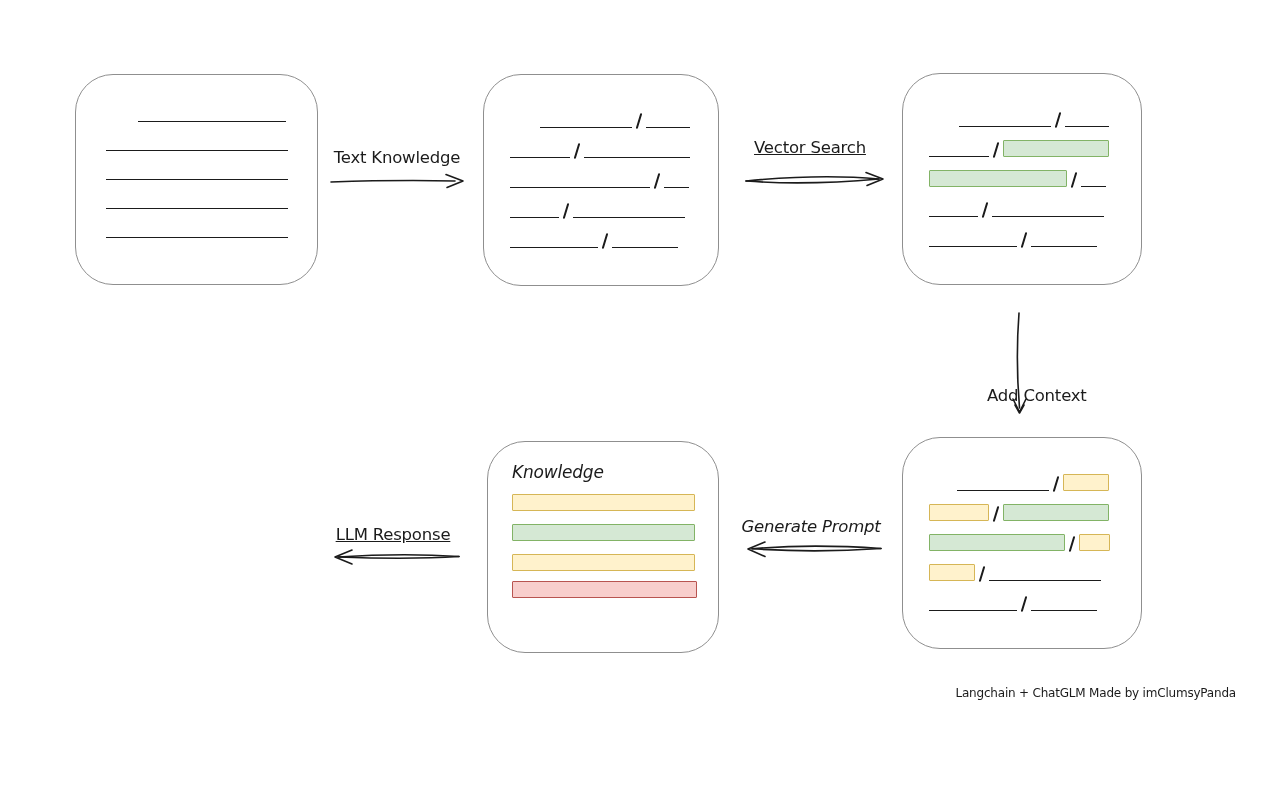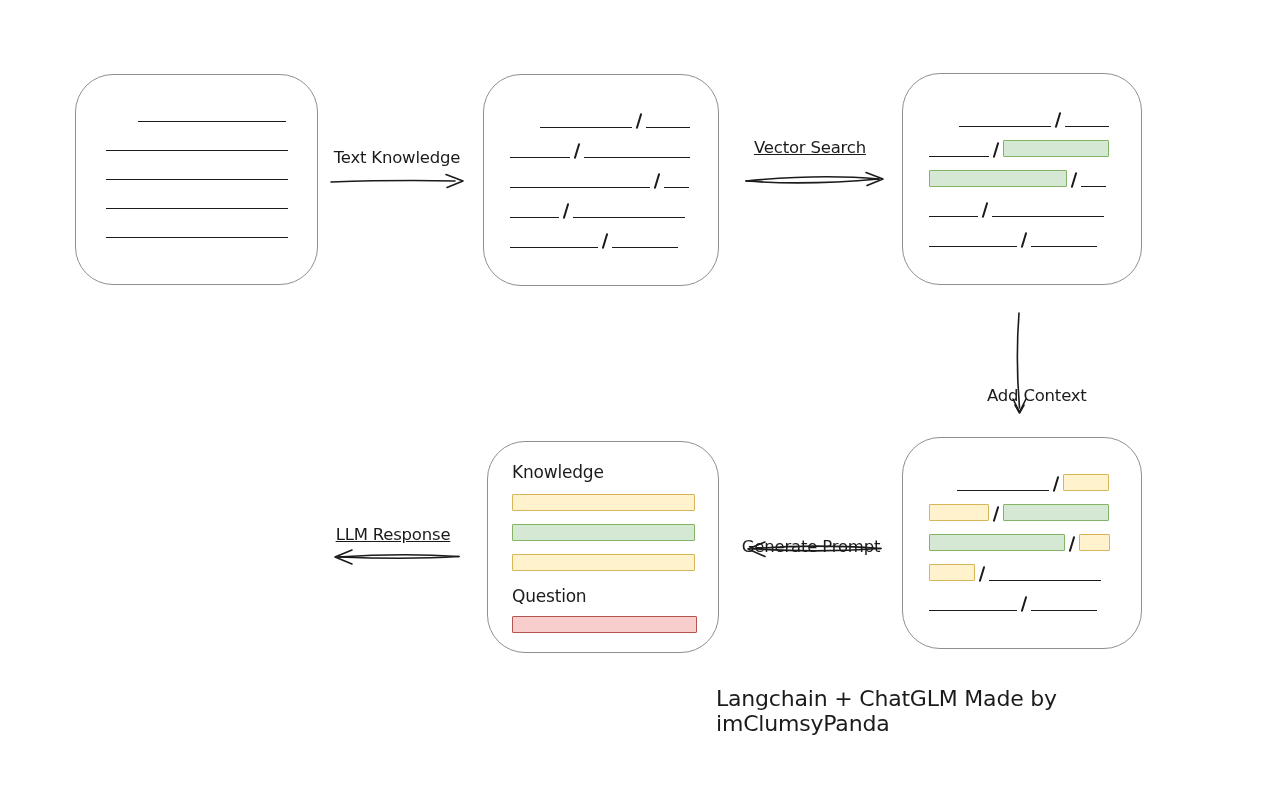--- a/index.html
+++ b/index.html
@@ -36,28 +36,28 @@
   .chunk-green{background:var(--green-fill); border-color:var(--green-border);}
   .chunk-yellow{background:var(--yellow-fill); border-color:var(--yellow-border);}
   .chunk-red{background:var(--red-fill); border-color:var(--red-border);}
   .node-title{font-size:17px; font-weight:500; letter-spacing:-0.2px;}
   .arrow-label{
     position:absolute; font-size:16.5px; font-weight:500; letter-spacing:-0.2px;
     text-align:center; white-space:nowrap;
   }
   .footer{
     position:absolute; left:716px; top:686px; width:520px;
-    text-align:left; font-size:22px; font-weight:500; letter-spacing:-0.2px;
+    text-align:right; font-size:12px; font-weight:500; letter-spacing:-0.2px;
   }
   .arrows{position:absolute; left:0; top:0; pointer-events:none;}
   .arrows path{stroke:var(--stroke); fill:none; stroke-width:1.6; stroke-linecap:round; stroke-linejoin:round;}
   
   .pad-doc{padding:45px 0 0 30px;}
   .pad-chunks{padding:35px 0 0 26px;}
-  .pad-prompt{padding:20px 0 0 24px;}
+  .pad-prompt{padding:20px 0 0 24px;font-style:italic;}
   .pad-answer{padding:20px 0 0 30px;}
   .bars{margin-top:11px;}
   .question-title{margin-top:15px;}
   .question-bar{margin-top:9px;}
   .answer-lines{margin-top:34px;}
 </style>
 </head>
 <body>
 
 <div class="canvas">
@@ -179,21 +179,20 @@
           <div class="row">
             <div class="seg-chunk chunk-yellow" style="width: 183px;"></div>
           </div>
           <div class="row">
             <div class="seg-chunk chunk-green" style="width: 183px;"></div>
           </div>
           <div class="row">
             <div class="seg-chunk chunk-yellow" style="width: 183px;"></div>
           </div>
         </div>
-      <div class="node-title question-title">Question</div>
       <div class="rows chunk-rows question-bar">
           <div class="row">
             <div class="seg-chunk chunk-red" style="width: 185px;"></div>
           </div>
         </div>
     </div>
   </div>
 
 
   <svg class="arrows" width="1262" height="792" viewBox="0 0 1262 792">
@@ -219,18 +218,18 @@
     <g>
       <path d="M459 556.5 C 420 554, 382 554.2, 338 557"></path>
       <path d="M459 556.5 C 420 559, 382 558.6, 338 557"></path>
       <path d="M352 550 L335 557 L352 564"></path>
     </g>
   </svg>
 
   <div class="arrow-label" style="left:327px; top:148px; width:140px;">Text Knowledge</div>
   <div class="arrow-label" style="left:737px; top:138px; width:146px;text-decoration:underline;">Vector Search</div>
   <div class="arrow-label" style="left:987px; top:353px; text-align:center;margin-top:33px;">Add Context</div>
-  <div class="arrow-label" style="left:733px; top:537px; width:156px;">Generate Prompt</div>
+  <div class="arrow-label" style="left:733px; top:517px; width:156px;font-style:italic;">Generate Prompt</div>
   <div class="arrow-label" style="left:325px; top:525px; width:136px;text-decoration:underline;">LLM Response</div>
 
   <div class="footer">Langchain + ChatGLM Made by imClumsyPanda</div>
 
 </div>
 
 </body></html>

